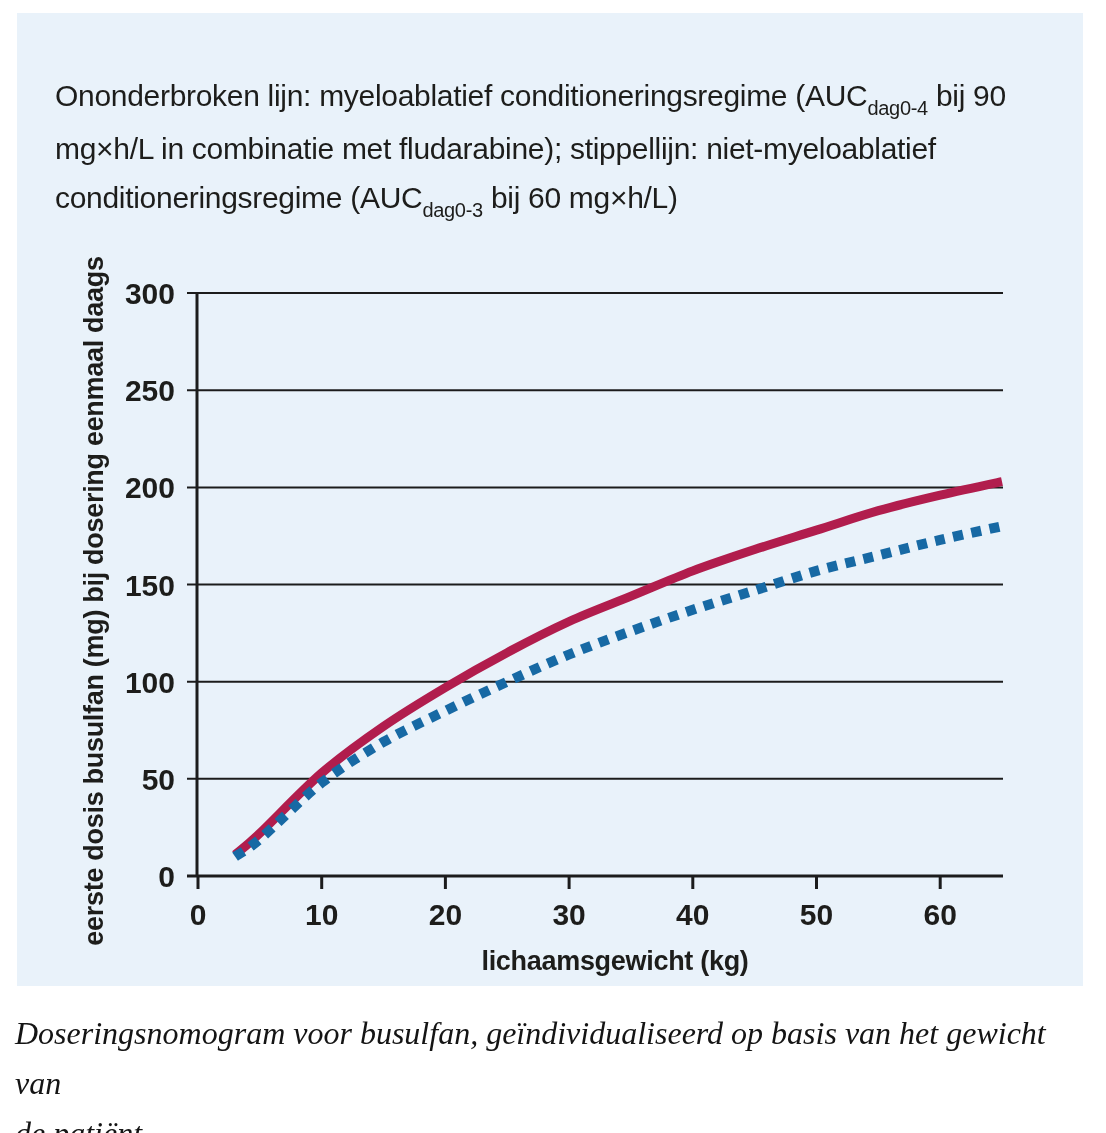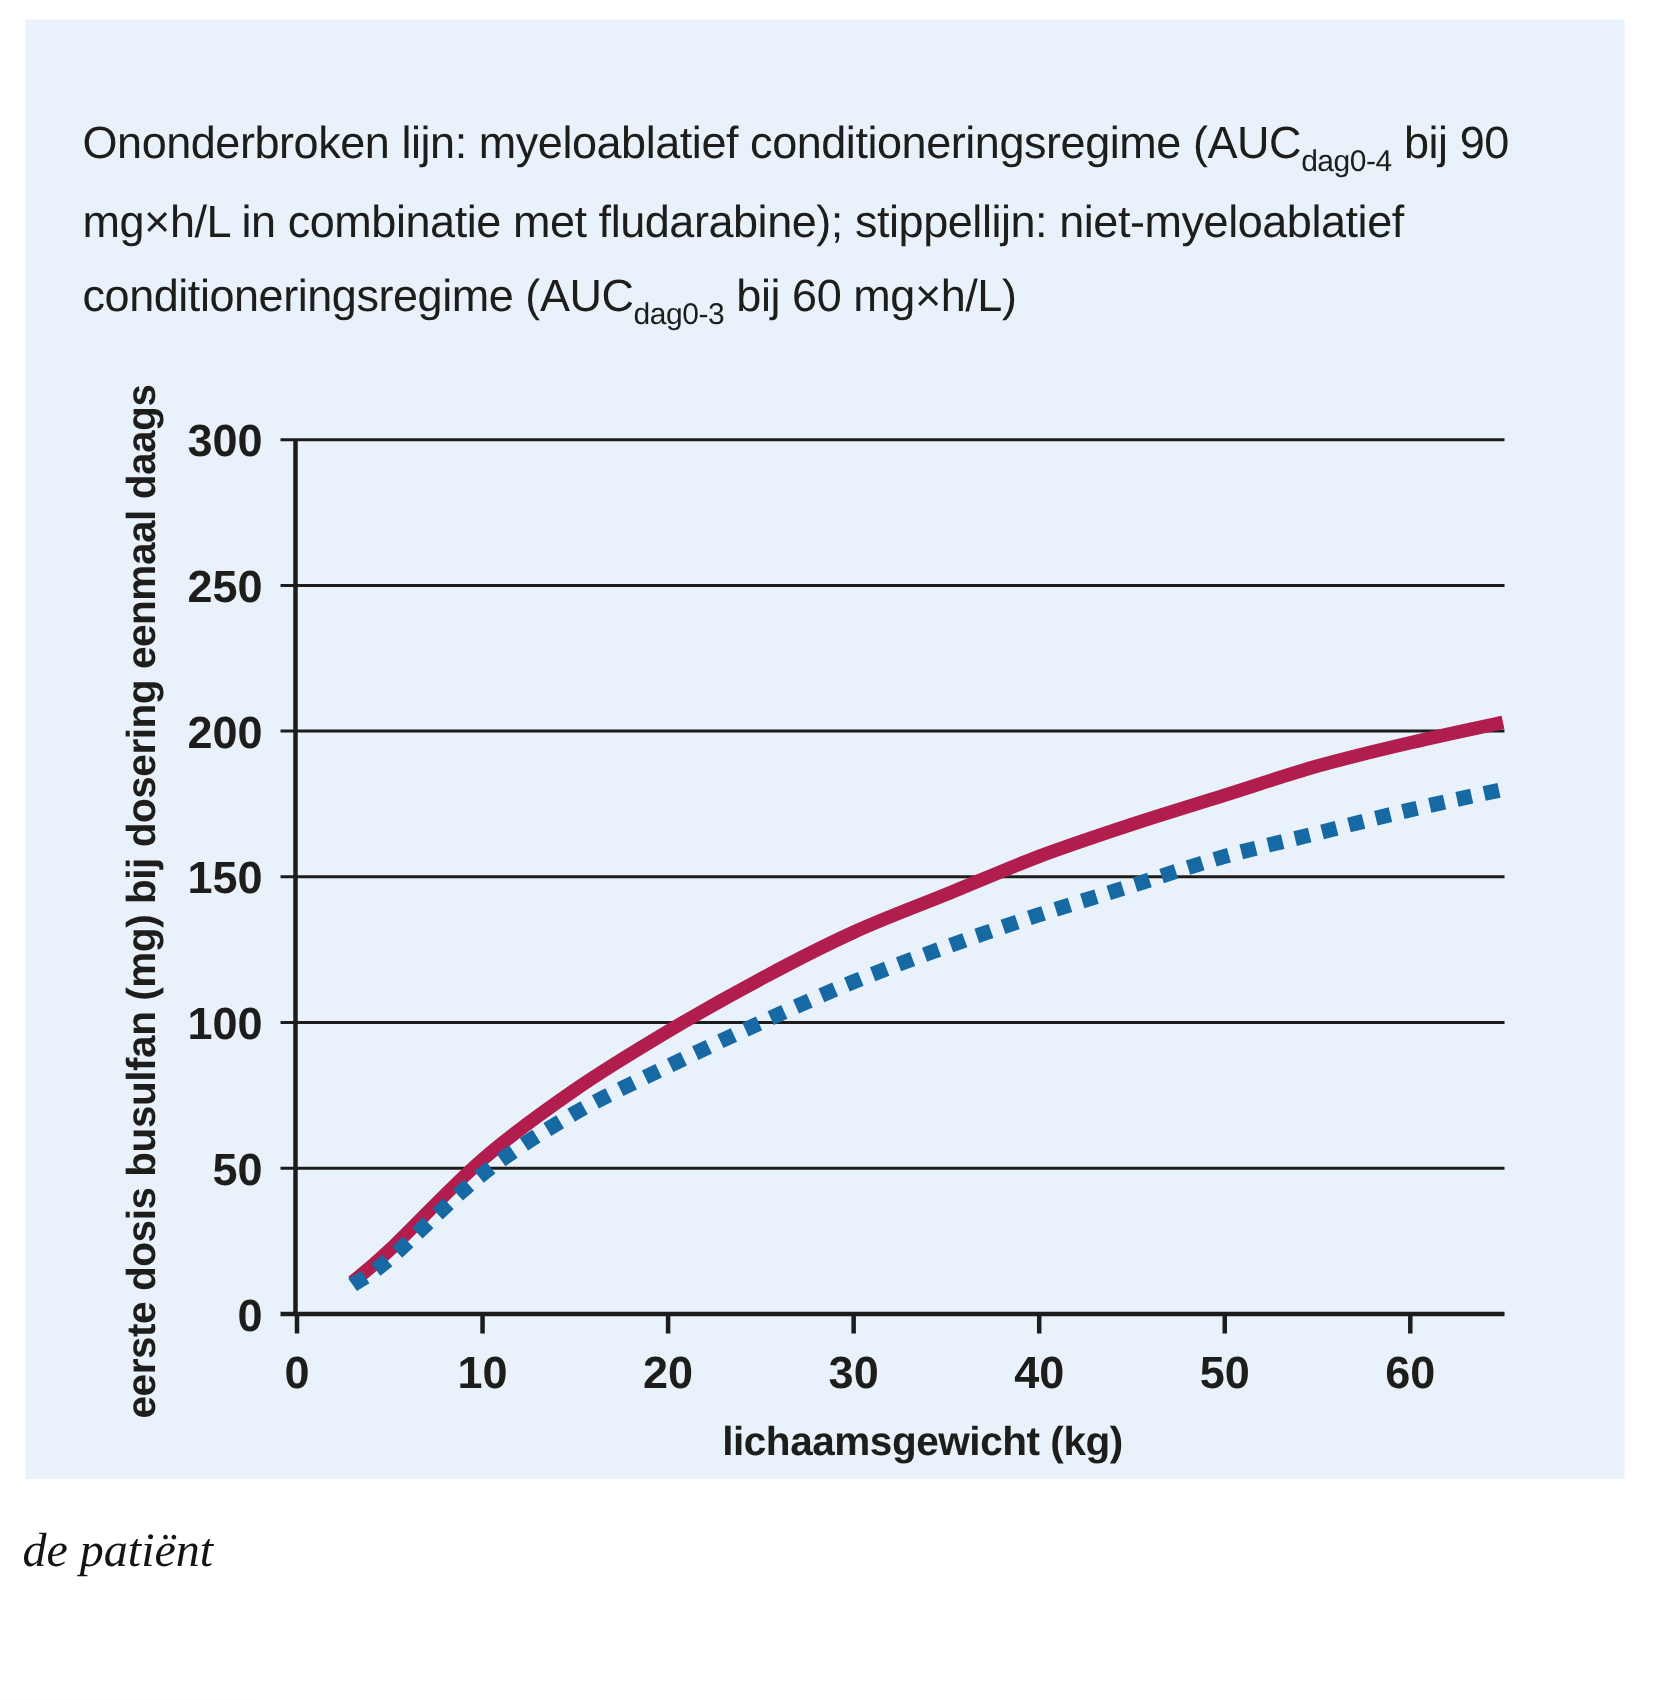--- a/index.html
+++ b/index.html
@@ -117,14 +117,15 @@
         <text x="675.8" y="912" text-anchor="middle" class="tick-label">40</text>
         <text x="799.5" y="912" text-anchor="middle" class="tick-label">50</text>
         <text x="923.1999999999999" y="912" text-anchor="middle" class="tick-label">60</text>
       </g>
     <text class="axis-title" x="598" y="957" text-anchor="middle">lichaamsgewicht (kg)</text>
     <text class="axis-title" x="86" y="588" text-anchor="middle" transform="rotate(-90 86 588)">eerste dosis busulfan (mg) bij dosering eenmaal daags</text>
   </svg>
 </div>
 
 <p class="figure-caption">
+    <span>Doseringsnomogram voor busulfan, geïndividualiseerd op basis van het gewicht van</span>
     <span>de patiënt</span>
   </p>
 
 </body></html>

